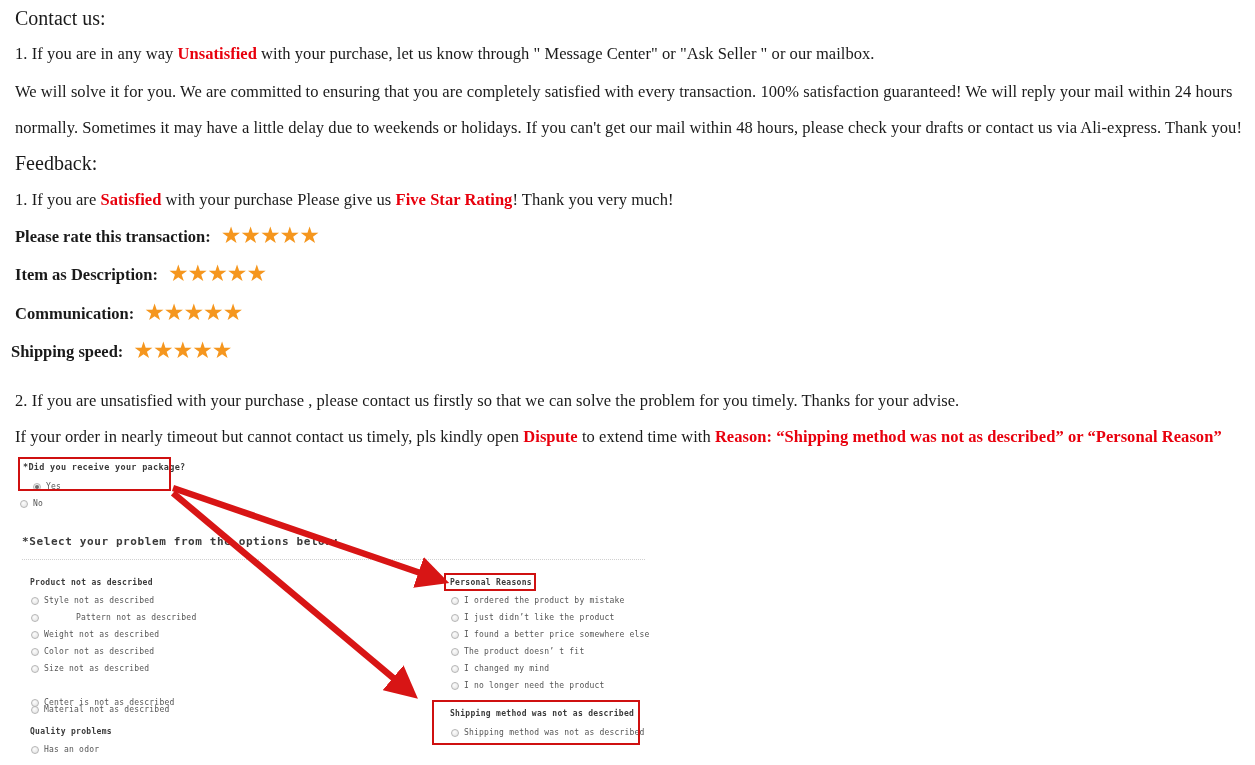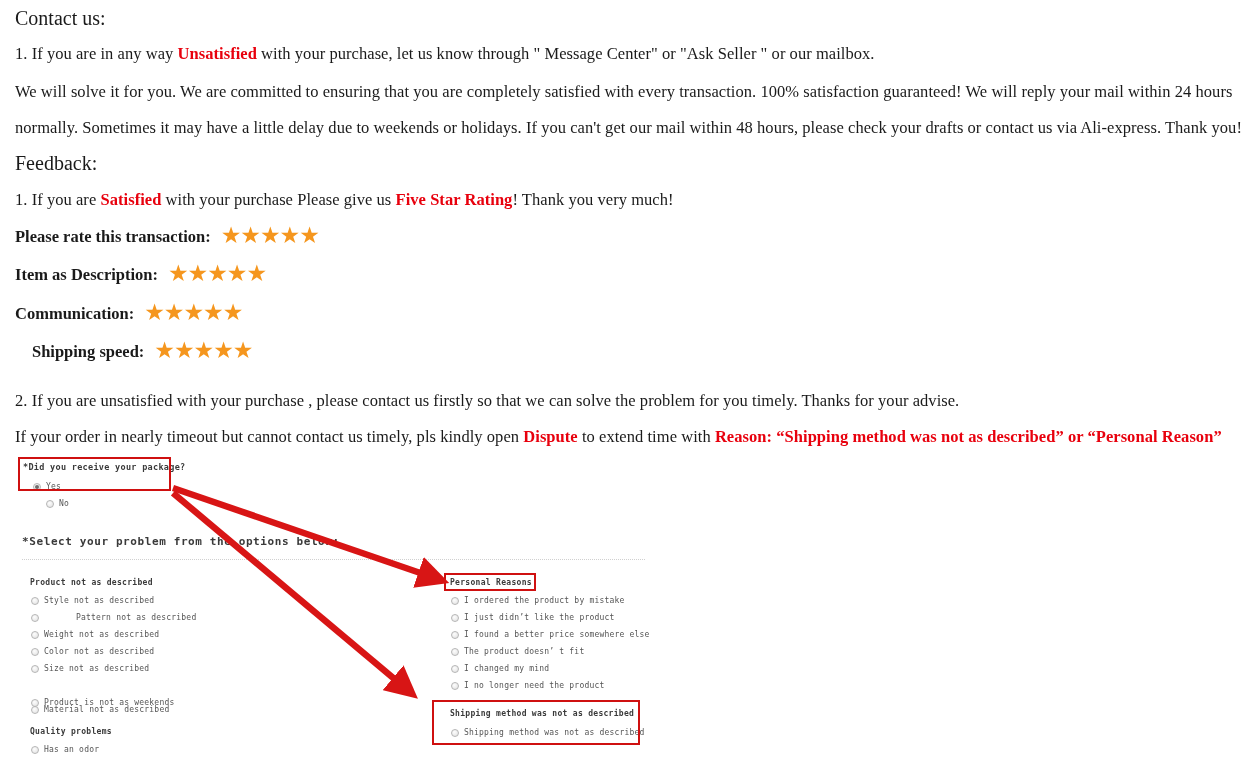--- a/index.html
+++ b/index.html
@@ -200,21 +200,21 @@
   </div>
 
   <div class="rate-row" style="left:15px; top:265px;">
     <span class="rate-label">Item as Description:</span><span class="stars" style="margin-left: 10px; position: relative; top: -3px;"><span style="color: rgb(245, 150, 30); font-size: 23px;">★</span><span style="color: rgb(245, 150, 30); font-size: 23px;">★</span><span style="color: rgb(245, 150, 30); font-size: 23px;">★</span><span style="color: rgb(245, 150, 30); font-size: 23px;">★</span><span style="color: rgb(245, 150, 30); font-size: 23px;">★</span></span>
   </div>
 
   <div class="rate-row" style="left:15px; top:304px;">
     <span class="rate-label">Communication:</span><span class="stars" style="margin-left: 10px; position: relative; top: -3px;"><span style="color: rgb(245, 150, 30); font-size: 23px;">★</span><span style="color: rgb(245, 150, 30); font-size: 23px;">★</span><span style="color: rgb(245, 150, 30); font-size: 23px;">★</span><span style="color: rgb(245, 150, 30); font-size: 23px;">★</span><span style="color: rgb(245, 150, 30); font-size: 23px;">★</span></span>
   </div>
 
-  <div class="rate-row" style="left:32px; top:342px;">
+  <div class="rate-row" style="left:11px; top:342px;">
     <span class="rate-label">Shipping speed:</span><span class="stars" style="margin-left: 10px; position: relative; top: -3px;"><span style="color: rgb(245, 150, 30); font-size: 23px;">★</span><span style="color: rgb(245, 150, 30); font-size: 23px;">★</span><span style="color: rgb(245, 150, 30); font-size: 23px;">★</span><span style="color: rgb(245, 150, 30); font-size: 23px;">★</span><span style="color: rgb(245, 150, 30); font-size: 23px;">★</span></span>
   </div>
 
   <div class="para" style="position:absolute; left:0; top:393px;">
     <span>2.  If you are unsatisfied with your purchase , please contact us firstly so that we can solve the problem  for you timely. Thanks for your advise.</span>
   </div>
 
   <div class="para" style="position:absolute; left:0; top:429px;">
     <span>If your order in nearly timeout but cannot contact us timely, </span><span class="spell">pls</span><span> kindly open </span><span class="red-bold">Dispute</span><span> to extend time with </span><span class="red-bold">Reason: “Shipping method was not as described” or “Personal Reason”</span>
   </div>
@@ -225,21 +225,21 @@
 
   <div class="fs-label fs-q" style="left:23px; top:8px;">
     <span>*Did you receive your package?</span>
   </div>
 
   <div class="radio-row" style="left:33px; top:26px;">
     <span class="radio checked"></span>
     <span>Yes</span>
   </div>
 
-  <div class="radio-row" style="left:46px; top:43px;">
+  <div class="radio-row" style="left:20px; top:43px;">
     <span class="radio"></span>
     <span>No</span>
   </div>
 
   <div class="fs-label fs-select" style="left:22px; top:81px;">
     <span>*Select your problem from the options below:</span>
   </div>
 
   <div class="dotted-sep" style="left:22px; top:104px; width:623px;"></div>
 
@@ -266,21 +266,21 @@
   <div class="radio-row" style="left:31px; top:208px;">
     <span class="radio"></span>
     <span>Size not as described</span>
   </div>
   <div class="radio-row" style="left:31px; top:225px;margin-top:24px;">
     <span class="radio"></span>
     <span>Material not as described</span>
   </div>
   <div class="radio-row" style="left:31px; top:242px;">
     <span class="radio"></span>
-    <span>Product is not as weekends</span>
+    <span>Center is not as described</span>
   </div>
 
   <div class="fs-label fs-section-title" style="left:30px; top:273px;">
     <span>Quality problems</span>
   </div>
   <div class="radio-row" style="left:31px; top:289px;">
     <span class="radio"></span>
     <span>Has an odor</span>
   </div>
 

